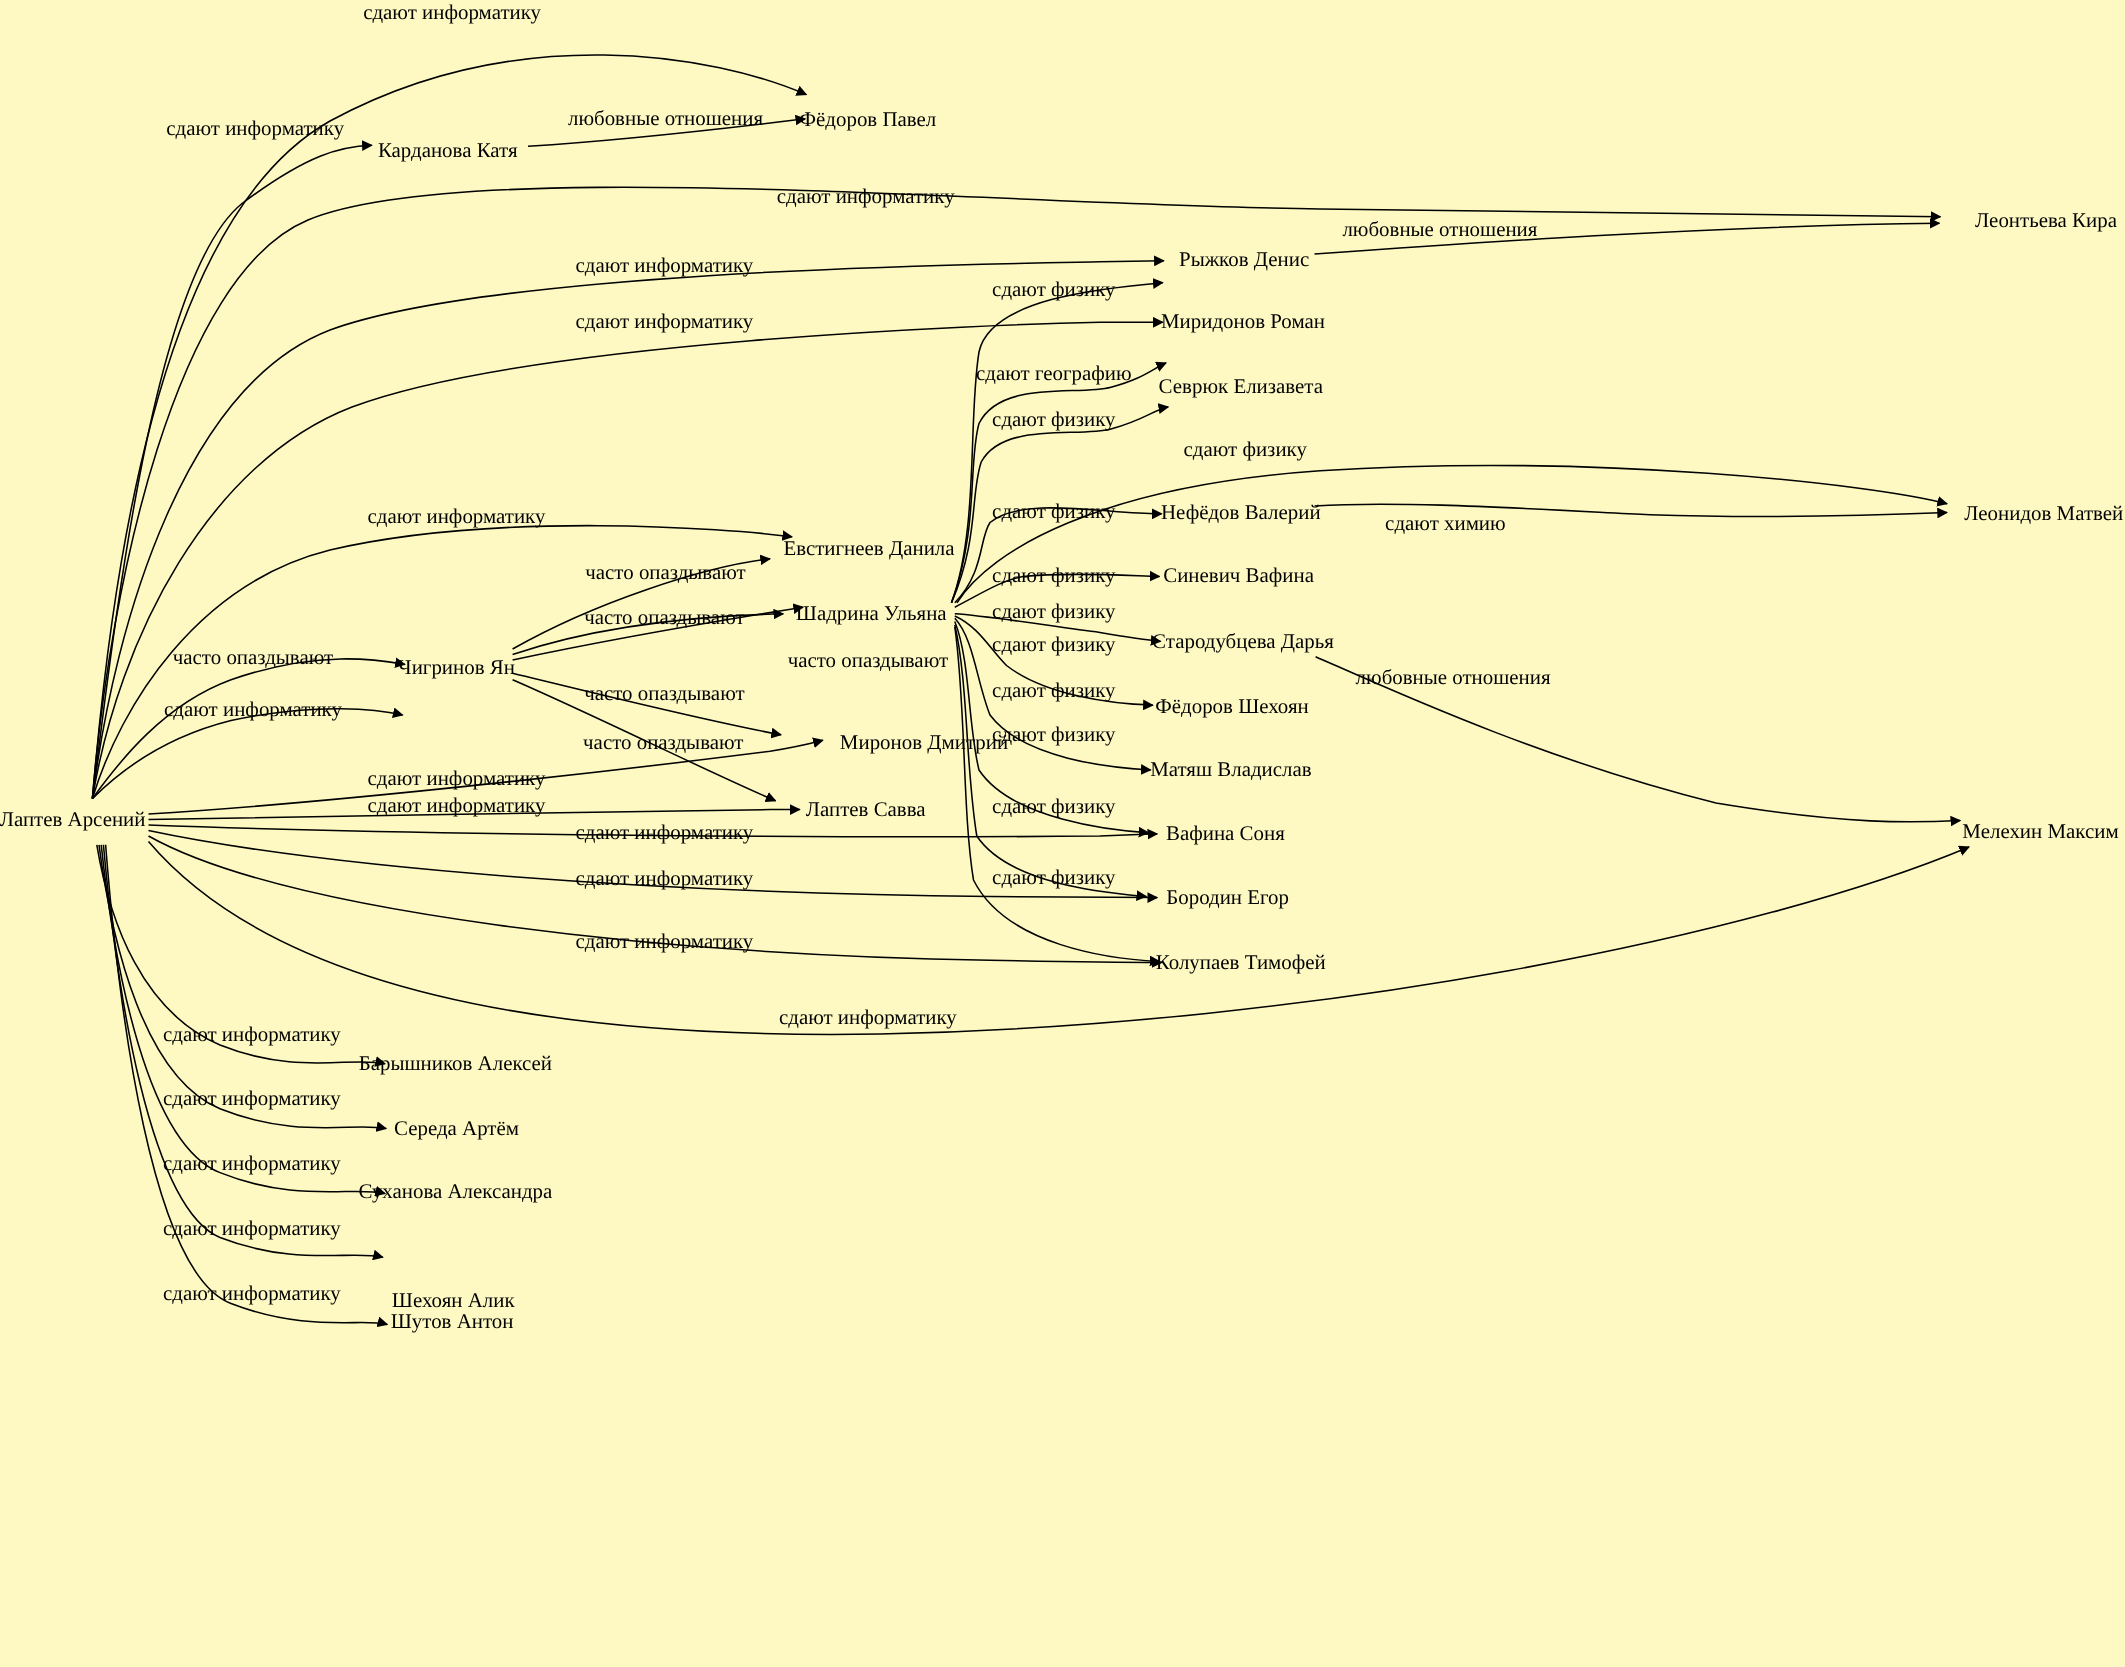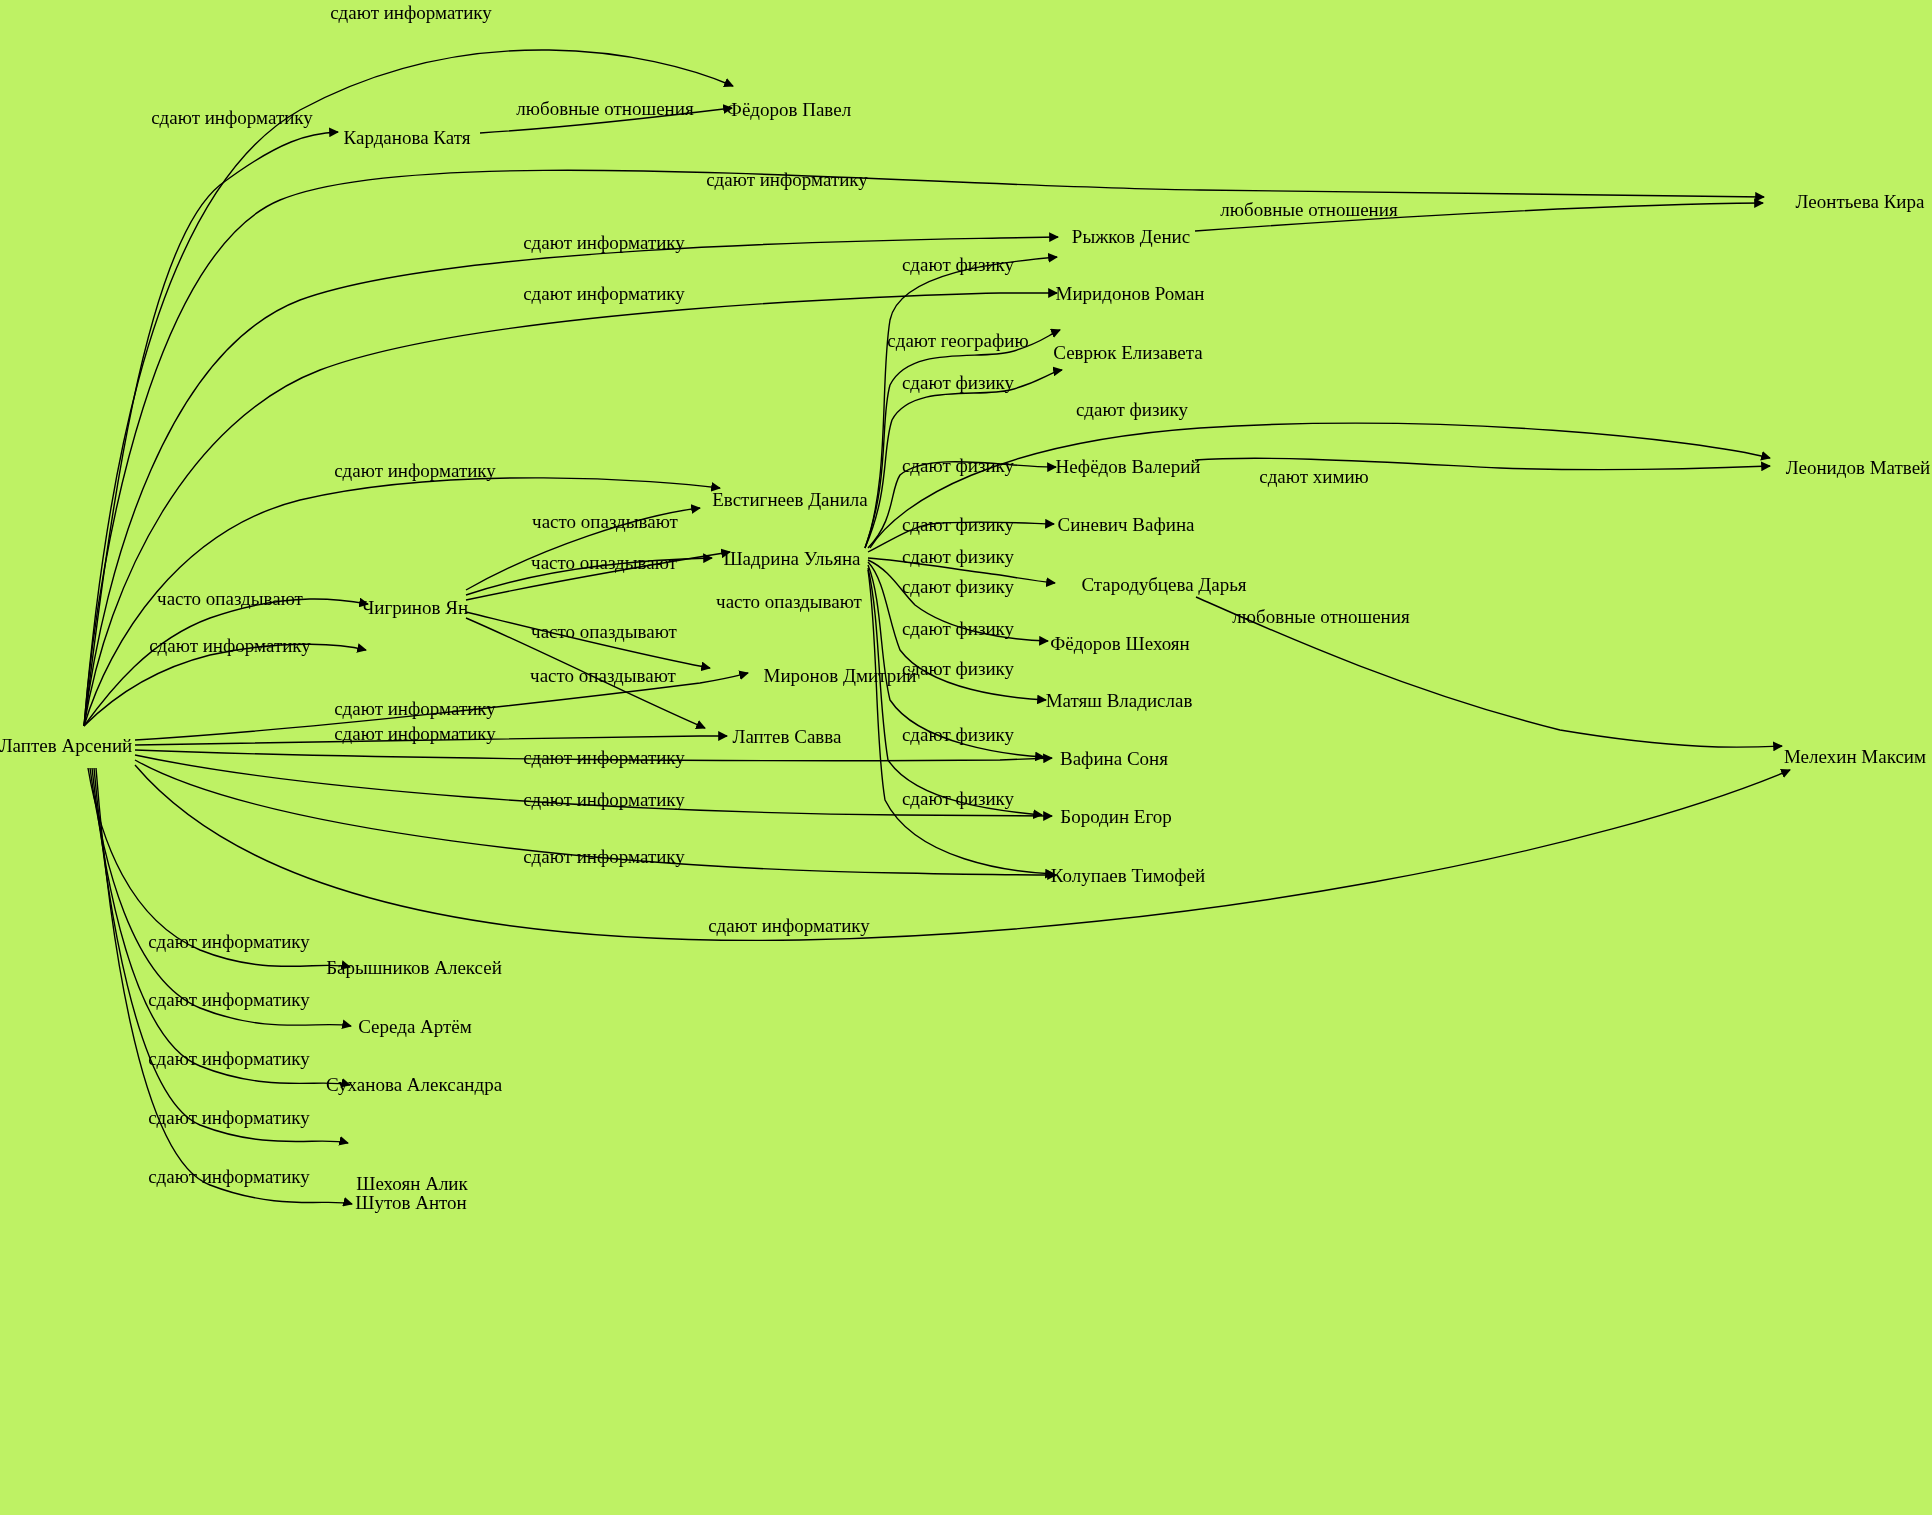--- a/index.html
+++ b/index.html
@@ -4,21 +4,21 @@
 <style>
   html, body {
     margin: 0;
     padding: 0;
     background: #ffffff;
   }
   #stage {
     position: relative;
     width: 1932px;
     height: 1515px;
-    background: #bef264;
+    background: #fef9c3;
     font-family: "Liberation Serif", "DejaVu Serif", serif;
     overflow: hidden;
   }
   #edges {
     position: absolute;
     left: 0; top: 0;
     width: 1932px;
     height: 1515px;
   }
   .node {
@@ -150,21 +150,21 @@
       <div class="node" style="left: 789px; top: 109px;">Фёдоров Павел</div>
       <div class="node" style="left: 1860px; top: 201px;">Леонтьева Кира</div>
       <div class="node" style="left: 1131px; top: 236px;">Рыжков Денис</div>
       <div class="node" style="left: 1130px; top: 293px;">Миридонов Роман</div>
       <div class="node" style="left: 1128px; top: 352px;">Севрюк Елизавета</div>
       <div class="node" style="left: 1858px; top: 467px;">Леонидов Матвей</div>
       <div class="node" style="left: 1128px; top: 466px;">Нефёдов Валерий</div>
       <div class="node" style="left: 790px; top: 499px;">Евстигнеев Данила</div>
       <div class="node" style="left: 1126px; top: 524px;">Синевич Вафина</div>
       <div class="node" style="left: 792px; top: 558px;">Шадрина Ульяна</div>
-      <div class="node" style="left: 1130px; top: 584px; margin-left: 34px;">Стародубцева Дарья</div>
+      <div class="node" style="left: 1130px; top: 584px;">Стародубцева Дарья</div>
       <div class="node" style="left: 415px; top: 607px;">Чигринов Ян</div>
       <div class="node" style="left: 1120px; top: 643px;">Фёдоров Шехоян</div>
       <div class="node" style="left: 840px; top: 675px;">Миронов Дмитрий</div>
       <div class="node" style="left: 1119px; top: 700px;">Матяш Владислав</div>
       <div class="node" style="left: 787px; top: 736px;">Лаптев Савва</div>
       <div class="node" style="left: 1114px; top: 758px;">Вафина Соня</div>
       <div class="node" style="left: 1116px; top: 816px;">Бородин Егор</div>
       <div class="node" style="left: 1855px; top: 756px; text-align: right;">Мелехин Максим</div>
       <div class="node" style="left: 1128px; top: 875px;">Колупаев Тимофей</div>
       <div class="node" style="left: 414px; top: 967px;">Барышников Алексей</div>

